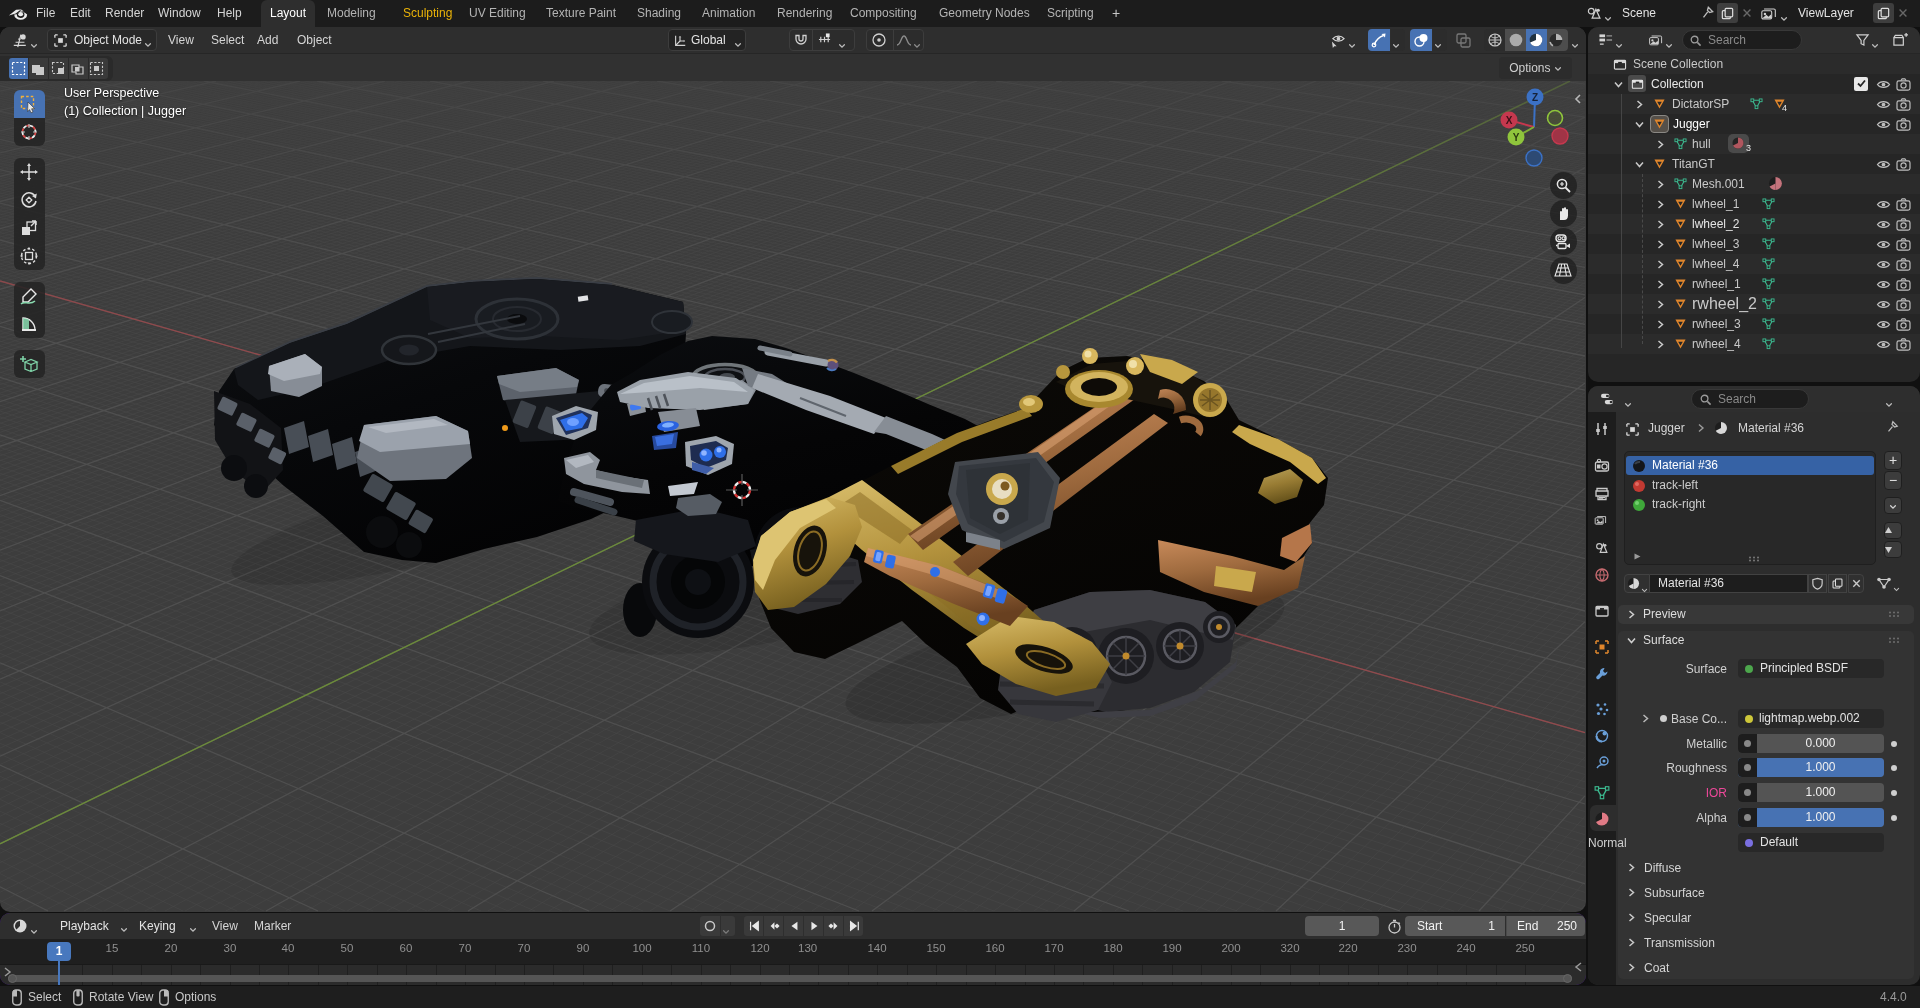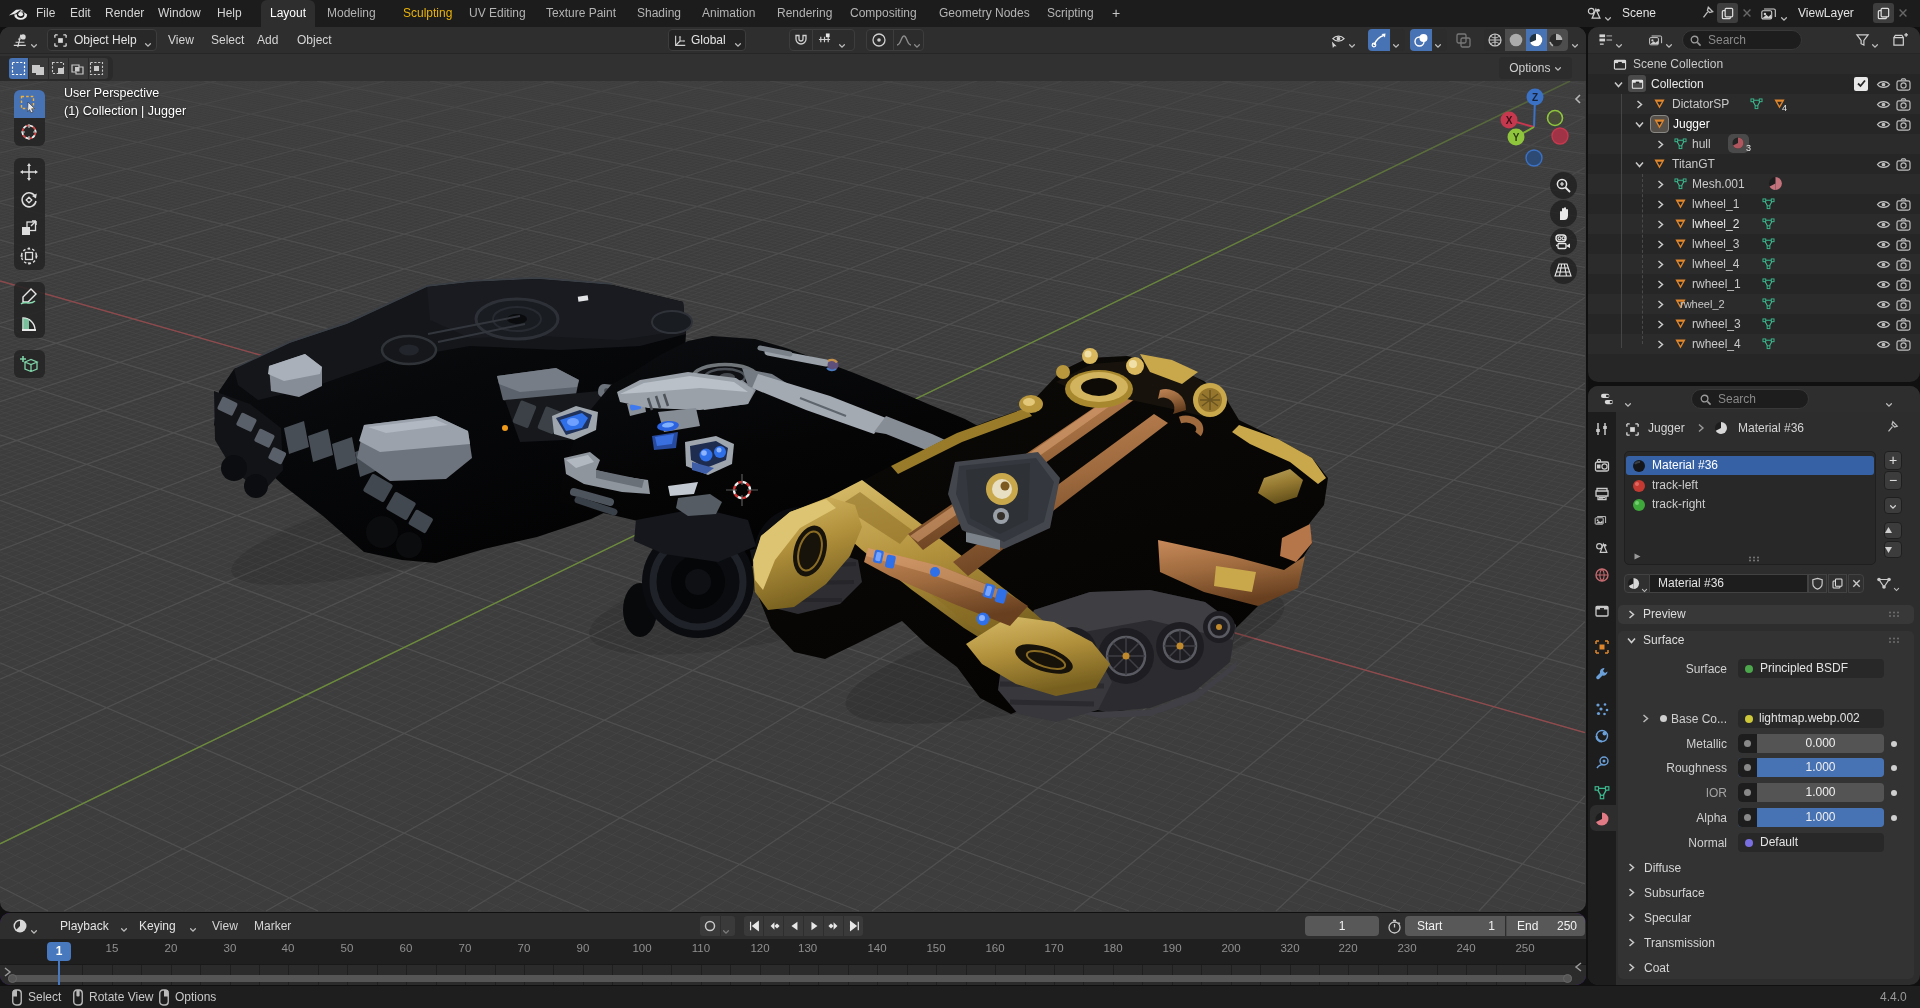--- a/index.html
+++ b/index.html
@@ -84,21 +84,21 @@
     <div class="a" style="left:30px;top:9px"><svg width="8" height="8" viewBox="0 0 10 10" style="display:inline-block;vertical-align:middle">
         <path d="M2 3.5 L5 6.5 L8 3.5" stroke="#b9b9b9" stroke-width="1.6" fill="none" stroke-linecap="round"></path>
       </svg></div>
     <div class="a btn" style="left:47px;top:2px;width:110px;height:22px">
 <svg style="position:absolute;left:5px;top:3px" width="15" height="15" viewBox="0 0 16 16">
 <g stroke="#d8d8d8" stroke-width="1.4" fill="none">
           <path d="M2 2 h3 M2 2 v3 M14 2 h-3 M14 2 v3 M2 14 h3 M2 14 v-3 M14 14 h-3 M14 14 v-3"></path>
         </g>
 <rect x="5.5" y="5.5" width="5" height="5" fill="#d8d8d8"></rect>
       </svg>
-<span style="position:absolute;left:26px;top:0;line-height:21px">Object Help</span>
+<span style="position:absolute;left:26px;top:0;line-height:21px">Object Mode</span>
 <span style="position:absolute;right:4px;top:7px"><svg width="8" height="8" viewBox="0 0 10 10" style="display:inline-block;vertical-align:middle">
           <path d="M2 3.5 L5 6.5 L8 3.5" stroke="#b9b9b9" stroke-width="1.6" fill="none" stroke-linecap="round"></path>
         </svg></span>
     </div>
     <div class="a mtxt" style="left:168px;top:0">View</div>
     <div class="a mtxt" style="left:211px;top:0">Select</div>
     <div class="a mtxt" style="left:257px;top:0">Add</div>
     <div class="a mtxt" style="left:297px;top:0">Object</div>
     <div class="a btn" style="left:668px;top:2px;width:78px;height:22px;background:#232323">
 <svg style="position:absolute;left:4px;top:4px" width="14" height="14" viewBox="0 0 16 16">
@@ -912,21 +912,21 @@
       <path d="M5 3 L6.5 1 H9.5 L11 3" fill="none" stroke="#bdbdbd" stroke-width="1.2"></path>
       <circle cx="8" cy="8" r="2.8" fill="none" stroke="#bdbdbd" stroke-width="1.2"></circle>
     </svg>
     <svg class="a" style="left:67px;top:272px" width="11" height="11" viewBox="0 0 11 11">
       <path d="M3.5 2 L7.5 5.5 L3.5 9" stroke="#c9c9c9" stroke-width="1.5" fill="none"></path>
     </svg>
     <svg class="a" style="left:86px;top:271px" width="13" height="12" viewBox="0 0 14 13">
       <path d="M1.5 1.5 H12.5 L7 11.5 Z" fill="#e0862c"></path>
       <path d="M4.5 4 h5 L7 8.5 Z" fill="#262626"></path>
     </svg>
-    <div class="a" style="left:92px;top:267px;font-size:11px;line-height:20px;color:#c9c9c9">rwheel_2</div>
+    <div class="a" style="left:104px;top:267px;font-size:16px;line-height:20px;color:#c9c9c9">rwheel_2</div>
     <svg class="a" style="left:174px;top:271px" width="13" height="12" viewBox="0 0 14 13">
       <path d="M2.5 2.5 H11.5 L7 10.5 Z" fill="none" stroke="#3cb98f" stroke-width="1.2"></path>
       <rect x="1" y="1" width="3" height="3" fill="#262626" stroke="#3cb98f" stroke-width="1"></rect>
       <rect x="10" y="1" width="3" height="3" fill="#262626" stroke="#3cb98f" stroke-width="1"></rect>
       <rect x="5.5" y="8.5" width="3" height="3" fill="#262626" stroke="#3cb98f" stroke-width="1"></rect>
     </svg>
     <svg class="a" style="left:288px;top:271px" width="15" height="13" viewBox="0 0 16 14">
       <path d="M1.5 7 C4.5 2.8 11.5 2.8 14.5 7 C11.5 11.2 4.5 11.2 1.5 7 Z" fill="none" stroke="#bdbdbd" stroke-width="1.3"></path>
       <circle cx="8" cy="7" r="2" fill="#bdbdbd"></circle>
     </svg>
@@ -1268,36 +1268,36 @@
     </div>
     <div class="a" style="left:303px;top:355px;width:6px;height:6px;border-radius:50%;background:#cfcfcf"></div>
     <div class="a" style="left:0;top:372px;width:139px;text-align:right;font-size:12px;line-height:20px;color:#cfcfcf">Roughness</div>
     <div class="a" style="left:150px;top:372px;width:146px;height:19px;background:#545454;border-radius:4px;overflow:hidden">
       <div style="position:absolute;left:0;top:0;width:146px;height:19px;background:#4772b3"></div>
       <div style="position:absolute;left:0;top:0;width:19px;height:19px;background:#1d1d1d"></div>
       <div style="position:absolute;left:6px;top:6px;width:7px;height:7px;border-radius:50%;background:#888888"></div>
       <div style="position:absolute;left:19px;top:0;width:127px;text-align:center;font-size:12px;line-height:19px;color:#f0f0f0">1.000</div>
     </div>
     <div class="a" style="left:303px;top:379px;width:6px;height:6px;border-radius:50%;background:#cfcfcf"></div>
-    <div class="a" style="left:0;top:397px;width:139px;text-align:right;font-size:12px;line-height:20px;color:#a3a3a3">IOR</div>
+    <div class="a" style="left:0;top:397px;width:139px;text-align:right;font-size:12px;line-height:20px;color:#ec4899">IOR</div>
     <div class="a" style="left:150px;top:397px;width:146px;height:19px;background:#545454;border-radius:4px;overflow:hidden">
       <div style="position:absolute;left:0;top:0;width:19px;height:19px;background:#1d1d1d"></div>
       <div style="position:absolute;left:6px;top:6px;width:7px;height:7px;border-radius:50%;background:#888888"></div>
       <div style="position:absolute;left:19px;top:0;width:127px;text-align:center;font-size:12px;line-height:19px;color:#f0f0f0">1.000</div>
     </div>
     <div class="a" style="left:303px;top:404px;width:6px;height:6px;border-radius:50%;background:#cfcfcf"></div>
     <div class="a" style="left:0;top:422px;width:139px;text-align:right;font-size:12px;line-height:20px;color:#cfcfcf">Alpha</div>
     <div class="a" style="left:150px;top:422px;width:146px;height:19px;background:#545454;border-radius:4px;overflow:hidden">
       <div style="position:absolute;left:0;top:0;width:146px;height:19px;background:#4772b3"></div>
       <div style="position:absolute;left:0;top:0;width:19px;height:19px;background:#1d1d1d"></div>
       <div style="position:absolute;left:6px;top:6px;width:7px;height:7px;border-radius:50%;background:#888888"></div>
       <div style="position:absolute;left:19px;top:0;width:127px;text-align:center;font-size:12px;line-height:19px;color:#f0f0f0">1.000</div>
     </div>
     <div class="a" style="left:303px;top:429px;width:6px;height:6px;border-radius:50%;background:#cfcfcf"></div>
-    <div class="a" style="left:0;top:447px;width:139px;text-align:right;font-size:12px;line-height:20px;color:#cfcfcf">Normal</div>
+    <div class="a" style="left:0;top:447px;width:139px;text-align:left;font-size:12px;line-height:20px;color:#cfcfcf">Normal</div>
     <div class="a" style="left:150px;top:447px;width:146px;height:19px;background:#282828;border-radius:4px"></div>
     <div class="a" style="left:157px;top:453px;width:8px;height:8px;border-radius:50%;background:#7a6fe0"></div>
     <div class="a" style="left:172px;top:447px;font-size:12px;line-height:19px;color:#e3e3e3">Default</div>
     <svg class="a" style="left:38px;top:476px" width="11" height="11" viewBox="0 0 11 11">
       <path d="M3.5 2 L7.5 5.5 L3.5 9" stroke="#c9c9c9" stroke-width="1.5" fill="none"></path>
     </svg>
     <div class="a" style="left:56px;top:472px;font-size:12px;line-height:20px;color:#d5d5d5">Diffuse</div>
     <svg class="a" style="left:38px;top:501px" width="11" height="11" viewBox="0 0 11 11">
       <path d="M3.5 2 L7.5 5.5 L3.5 9" stroke="#c9c9c9" stroke-width="1.5" fill="none"></path>
     </svg>

